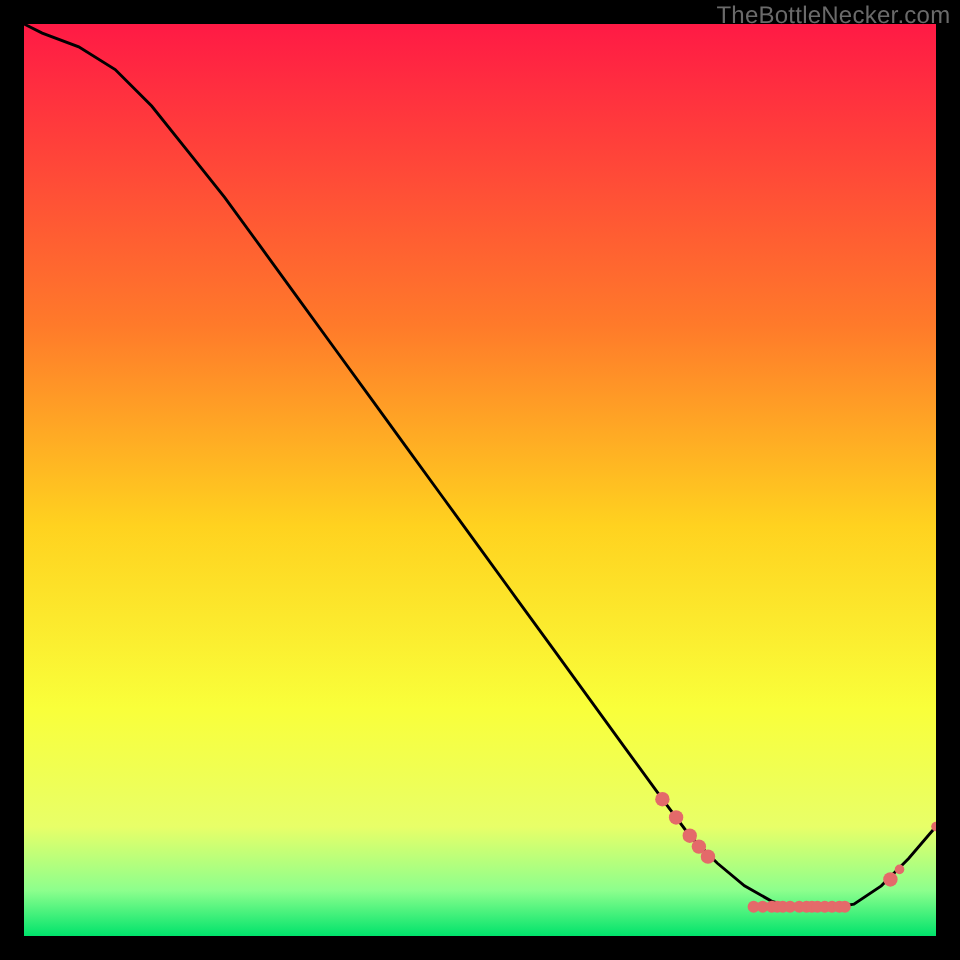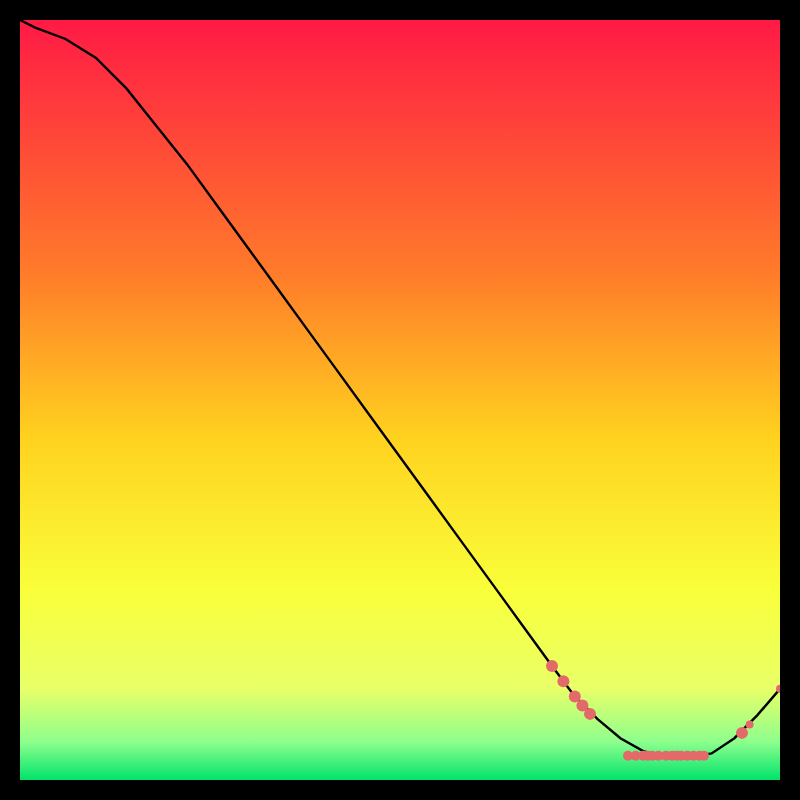--- a/index.html
+++ b/index.html
@@ -31,20 +31,21 @@
     color: #6a6a6a;
     font-size: 20px;
     letter-spacing: 0.2px;
     font-weight: 500;
   }
 </style>
 </head>
 <body>
 
 <div class="stage">
+  <div class="watermark">TheBottleNecker.com</div>
 
   <svg class="plot" viewBox="0 0 760 760" preserveAspectRatio="none">
     <defs>
       <linearGradient id="bg-grad" x1="0" y1="0" x2="0" y2="1">
         <stop id="g0" offset="0%" stop-color="#ff1a45"></stop>
         <stop id="g1" offset="33%" stop-color="#ff7a2a"></stop>
         <stop id="g2" offset="55%" stop-color="#ffd21f"></stop>
         <stop id="g3" offset="75%" stop-color="#f9ff3a"></stop>
         <stop id="g4" offset="88%" stop-color="#e8ff68"></stop>
         <stop id="g5" offset="95%" stop-color="#8dff8d"></stop>

